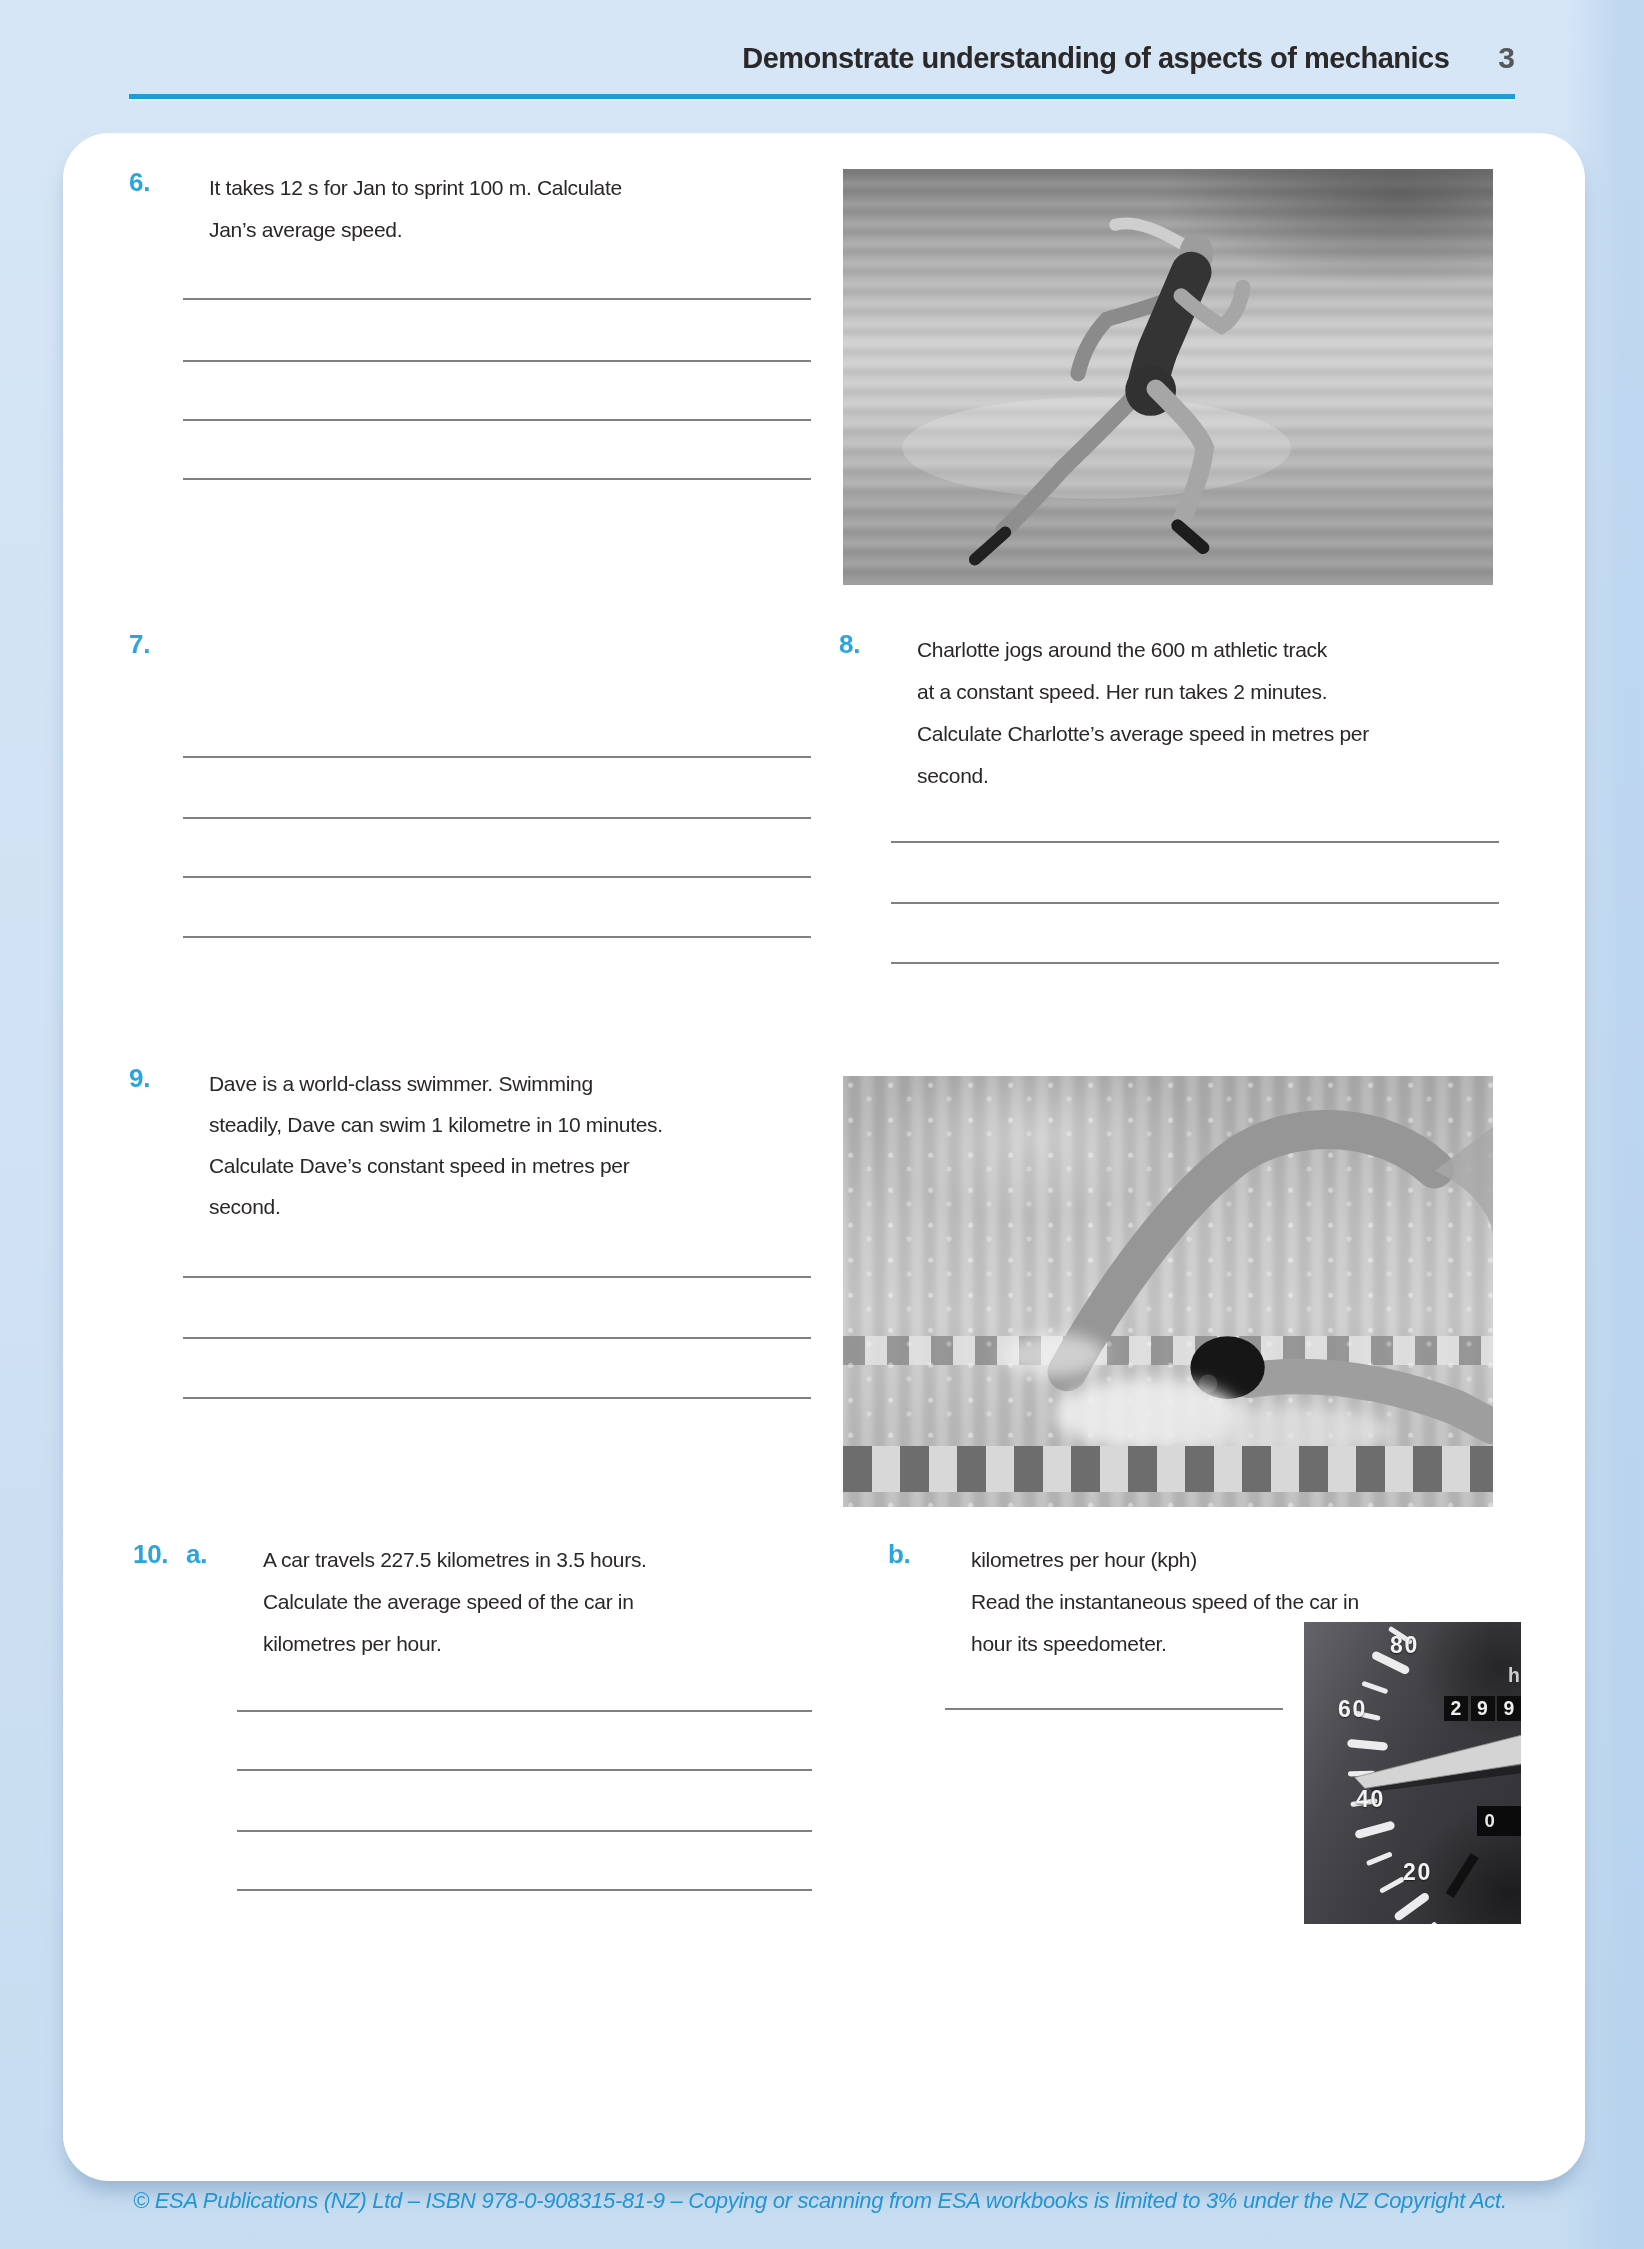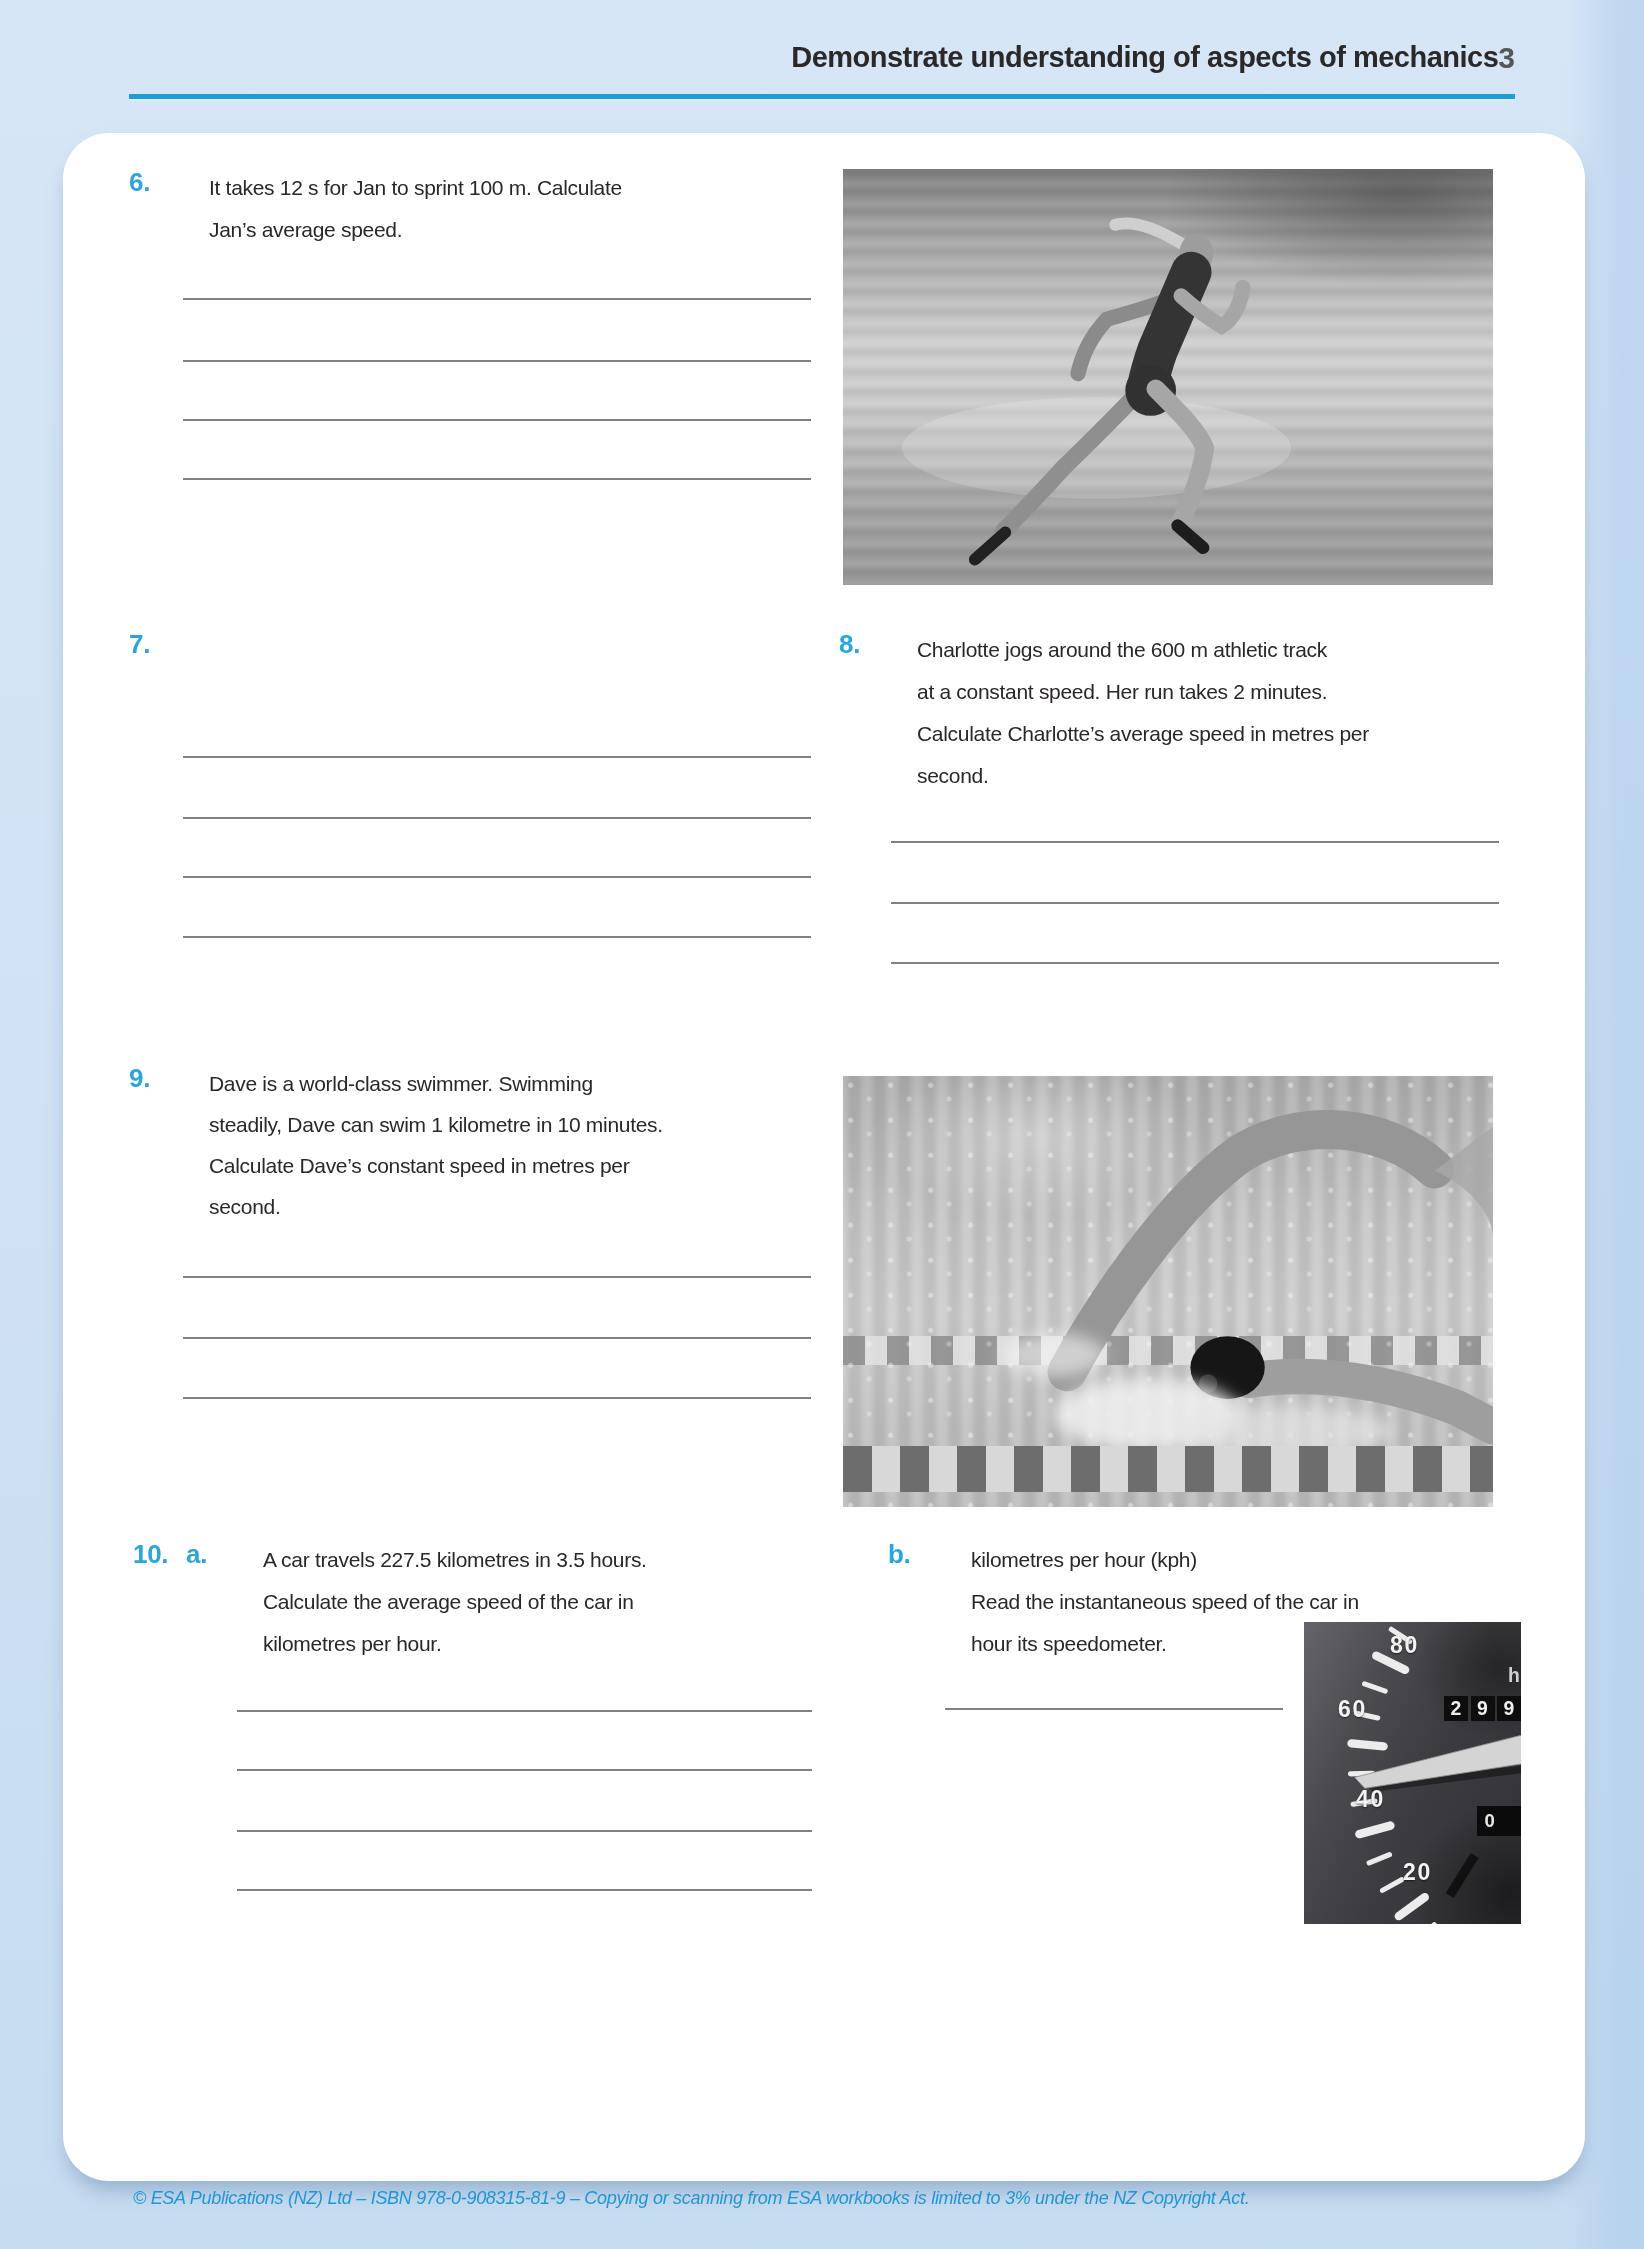--- a/index.html
+++ b/index.html
@@ -4,21 +4,21 @@
 <style>
   html,body{margin:0;padding:0;}
   body{font-family:"Liberation Sans","DejaVu Sans",sans-serif;}
   .page{position:relative;width:1644px;height:2250px;overflow:hidden;
         background:linear-gradient(180deg,#d6e6f6 0%,#cfe1f3 55%,#c6dcf0 100%);}
   .page-right-band{position:absolute;right:0;top:0;width:80px;height:100%;
         background:linear-gradient(90deg,rgba(165,198,233,0) 0%,rgba(165,198,233,.45) 70%);z-index:0;}
 
   
   .header-row{position:absolute;top:41px;left:129px;width:1386px;display:flex;
-        justify-content:flex-end;align-items:flex-start;z-index:2;}
+        justify-content:flex-end;align-items:center;gap:49px;z-index:2;}
   .header-title{font-size:29px;font-weight:700;color:#2b2829;letter-spacing:-0.5px;}
   .page-number{font-size:30px;font-weight:700;color:#55585a;}
   .header-rule{position:absolute;top:94px;left:129px;width:1386px;height:5px;
         background:#1e9cd8;border-bottom:2.5px solid rgba(255,255,255,.85);z-index:2;}
 
   
   .card{position:absolute;left:63px;top:133px;width:1522px;height:2048px;background:#ffffff;
         border-radius:46px;box-shadow:0 13.5px 20px -5px rgba(110,140,180,.55);z-index:1;}
 
   
@@ -60,21 +60,21 @@
   .spd-label{position:absolute;color:#f3f3f3;font-weight:700;font-size:23px;letter-spacing:1.7px;
       line-height:1;z-index:3;text-shadow:0 0.8px 1.7px rgba(0,0,0,.6);}
   .odometer{position:absolute;left:140px;top:74px;display:flex;gap:2.5px;z-index:3;}
   .odo-cell{width:24px;height:24.5px;background:#0d0d0d;color:#efefef;font-weight:700;font-size:19.4px;
       display:flex;align-items:center;justify-content:center;}
   .trip-window{position:absolute;left:173px;top:184px;width:61px;height:30px;background:#0b0b0b;z-index:3;
       color:#e8e8e8;font-weight:700;font-size:18.6px;line-height:30px;padding-left:7.6px;box-sizing:border-box;}
   .unit-frag{position:absolute;left:204px;top:42px;color:#cfcfcf;font-size:19.4px;font-weight:700;z-index:3;}
 
   
-  .footer{position:absolute;left:133px;top:2188px;font-size:18px;font-style:italic;color:#2196d4;
+  .footer{position:absolute;left:133px;top:2188px;font-size:22px;font-style:italic;color:#2196d4;
       letter-spacing:-0.3px;z-index:2;white-space:nowrap;}
 </style>
 </head>
 <body>
 
 <div class="page">
   <div class="page-right-band"></div>
 
   <div class="header-row">
     <span class="header-title">Demonstrate understanding of aspects of mechanics</span>

